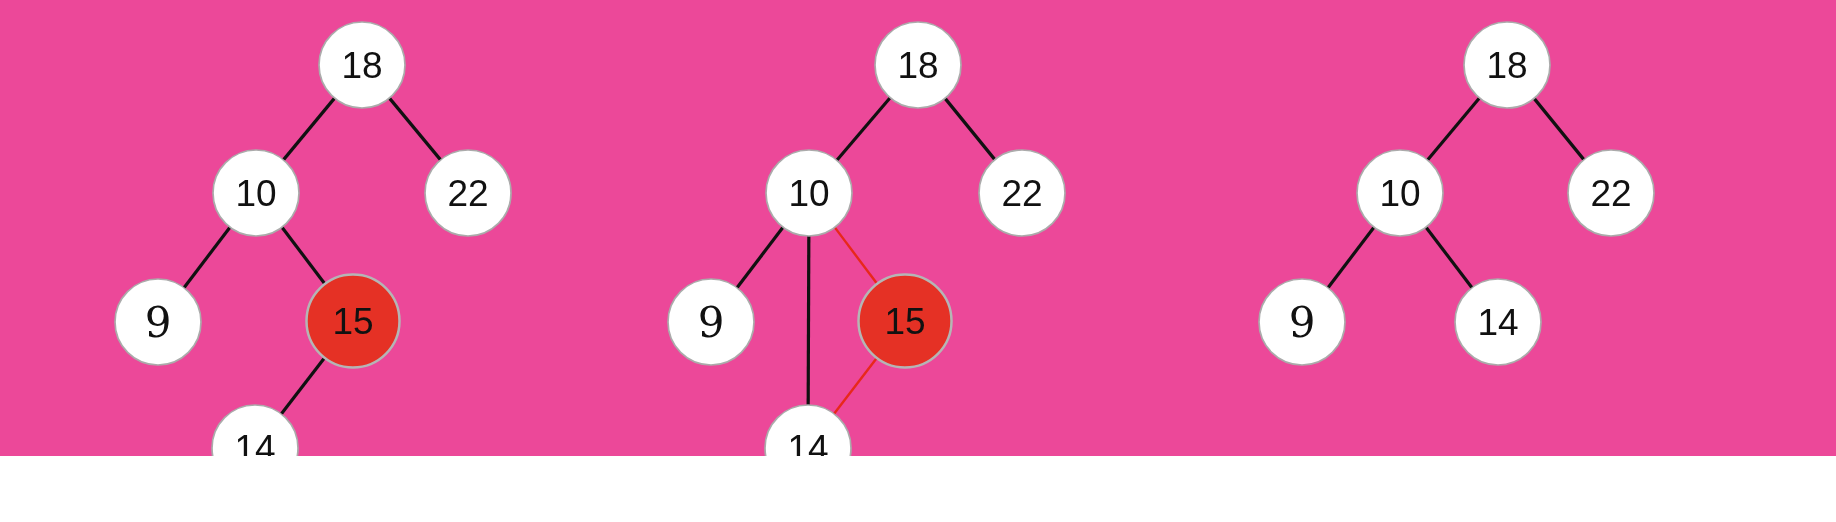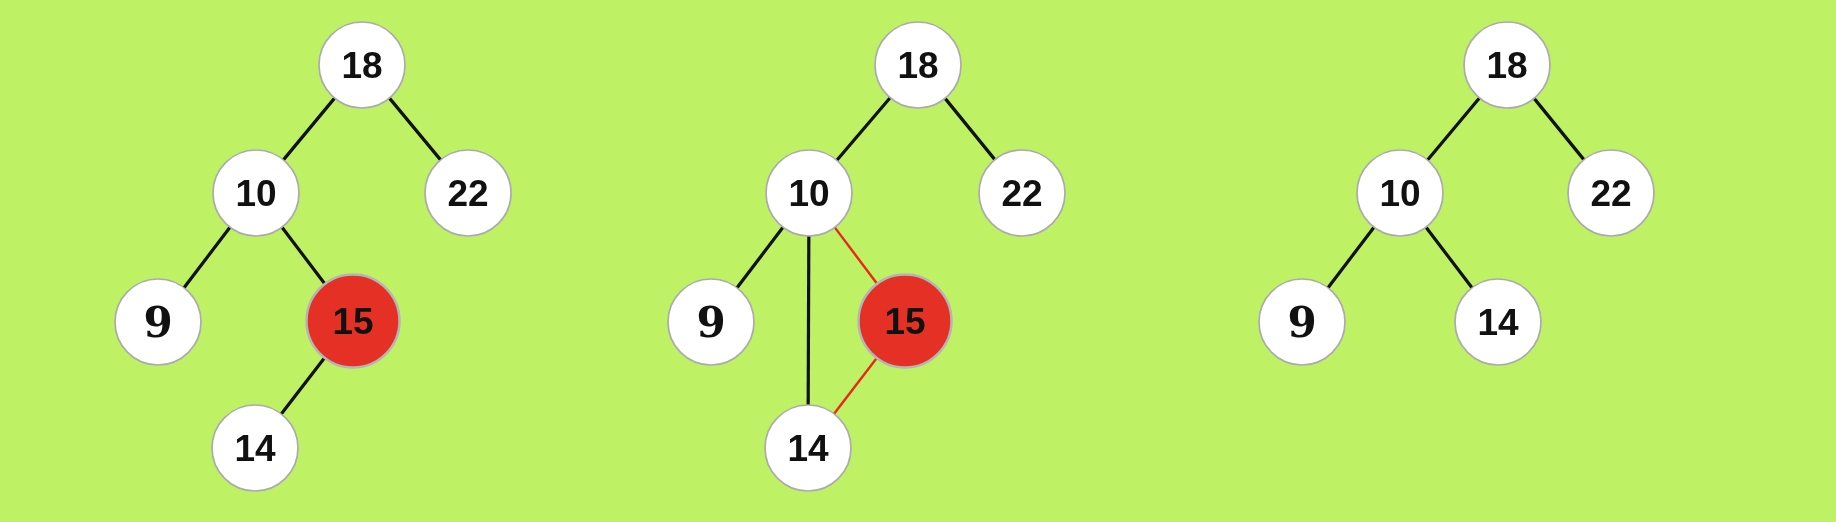--- a/index.html
+++ b/index.html
@@ -6,24 +6,23 @@
     margin: 0;
     padding: 0;
     background: #ffffff;
   }
   body {
     font-family: "Liberation Sans", sans-serif;
   }
   .canvas-wrap {
     position: relative;
     width: 1836px;
-    height: 522px;
-    background: #bef264;
+    height: 456px;
+    background: #ec4899;
     overflow: hidden;
-    font-weight: bold;
   }
   svg {
     display: block;
   }
   .node-label {
     font-family: "Liberation Sans", sans-serif;
     -webkit-user-select: none;
     user-select: none;
   }
   .node-label.serif {

